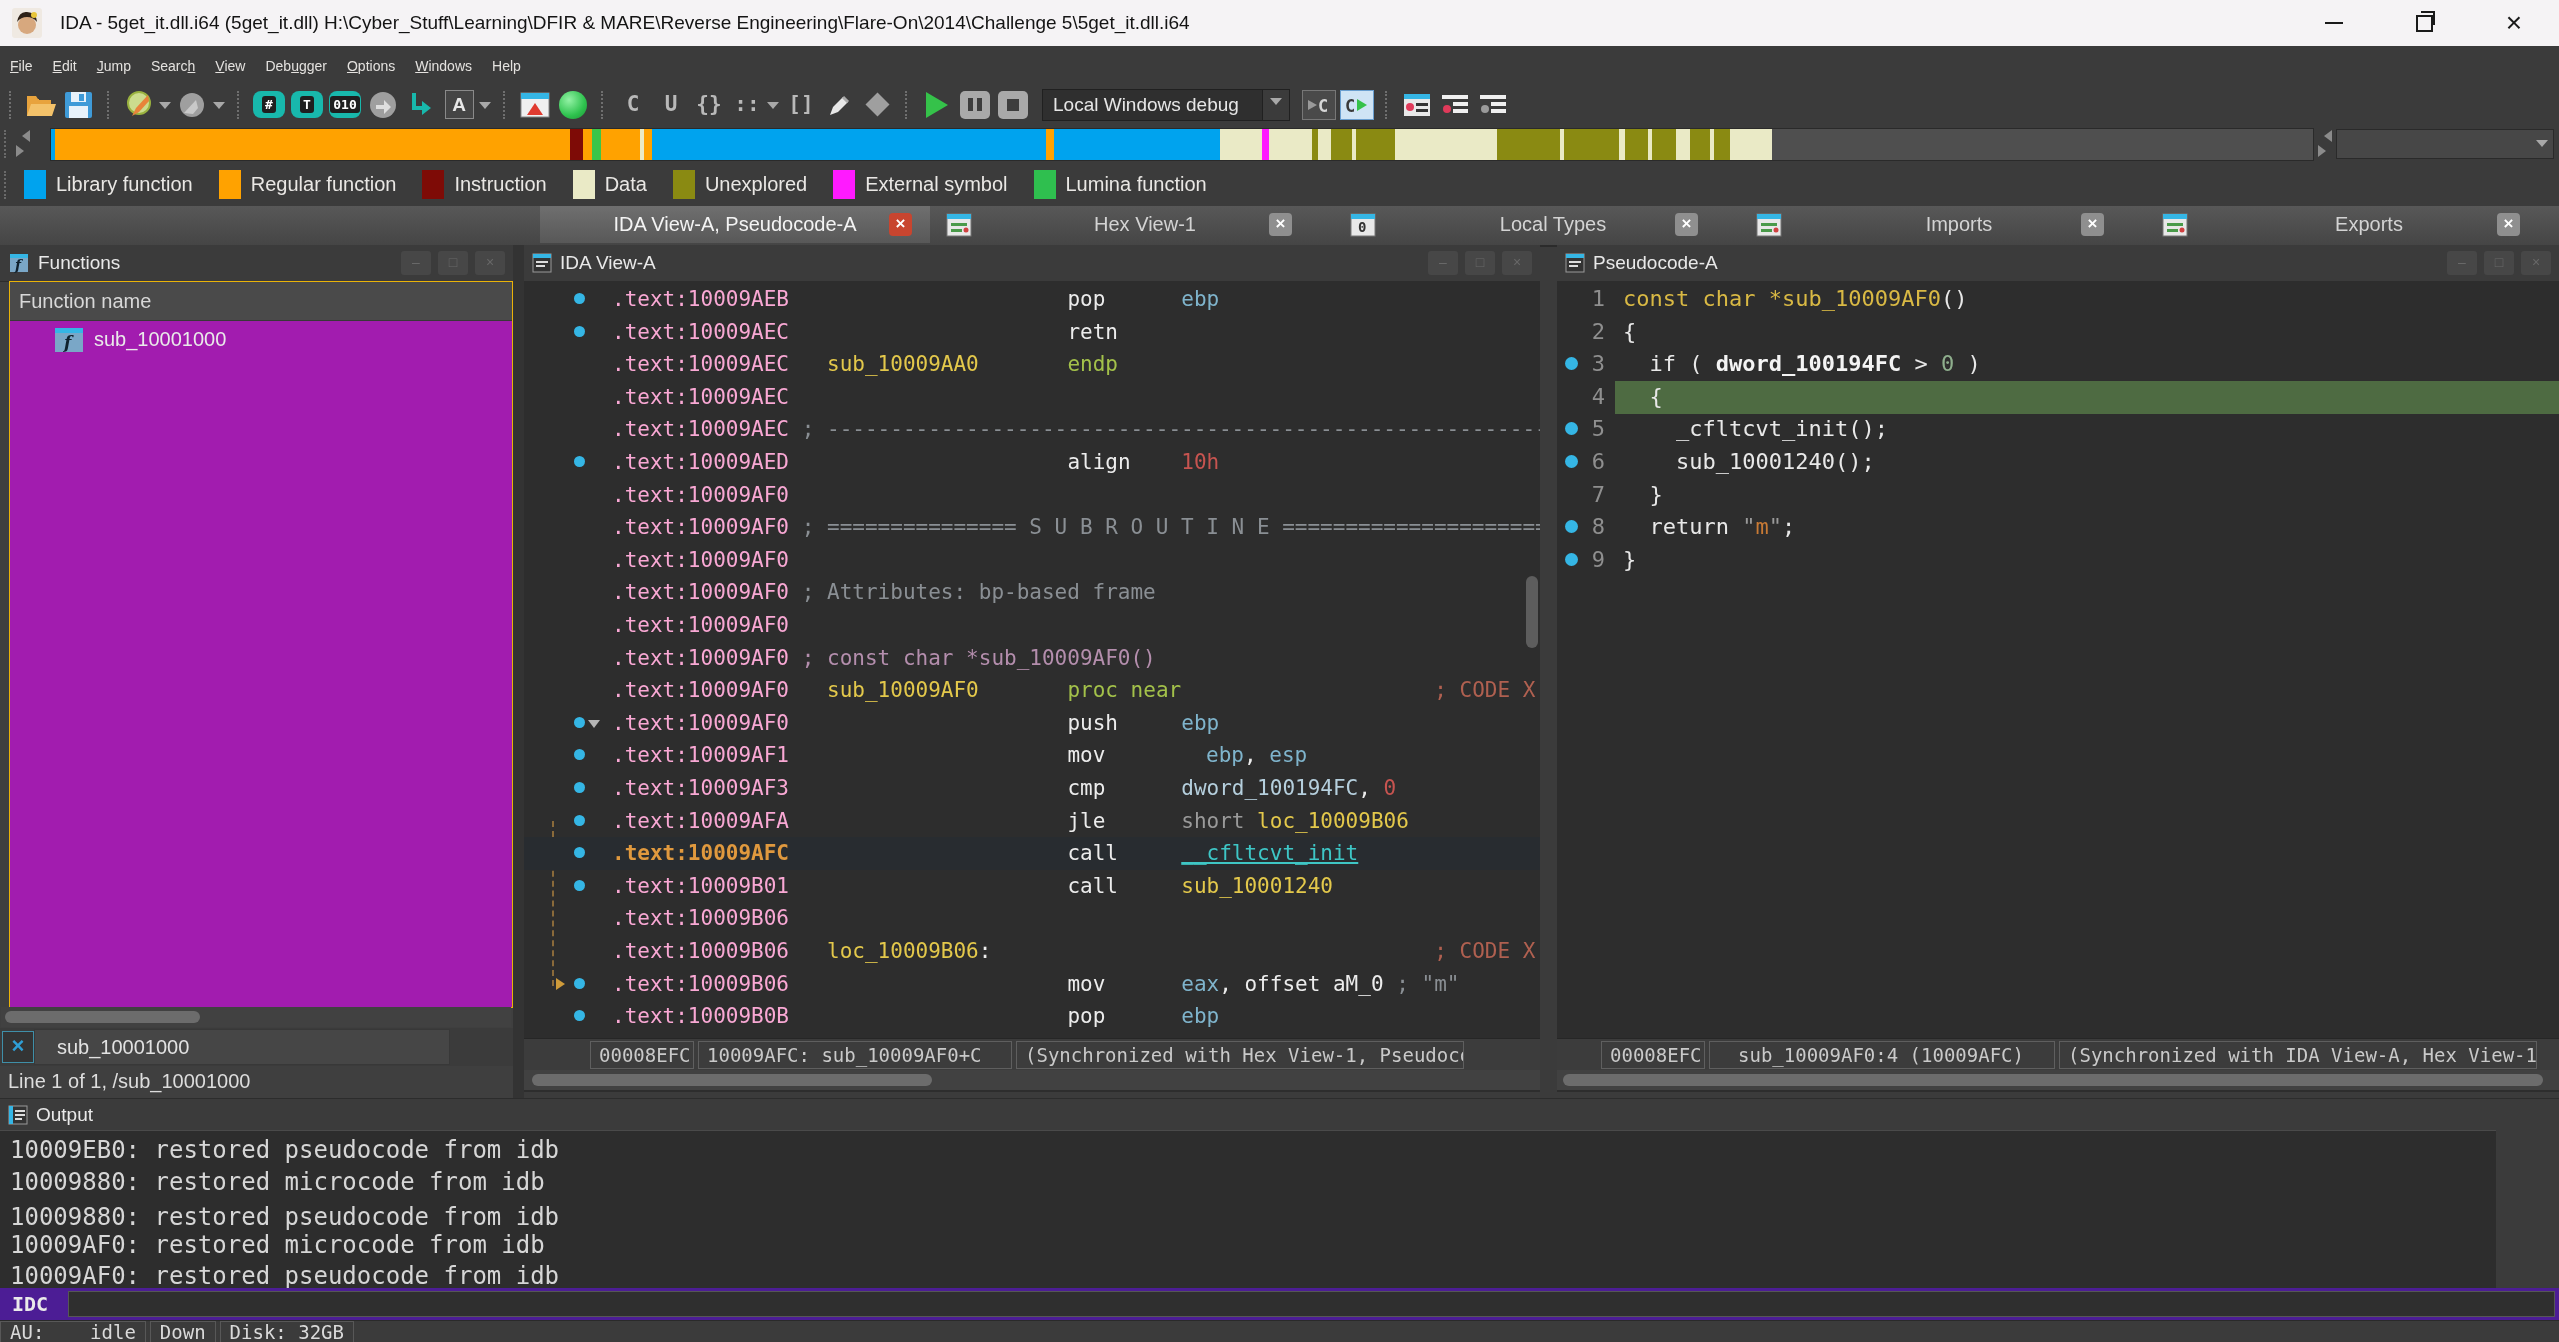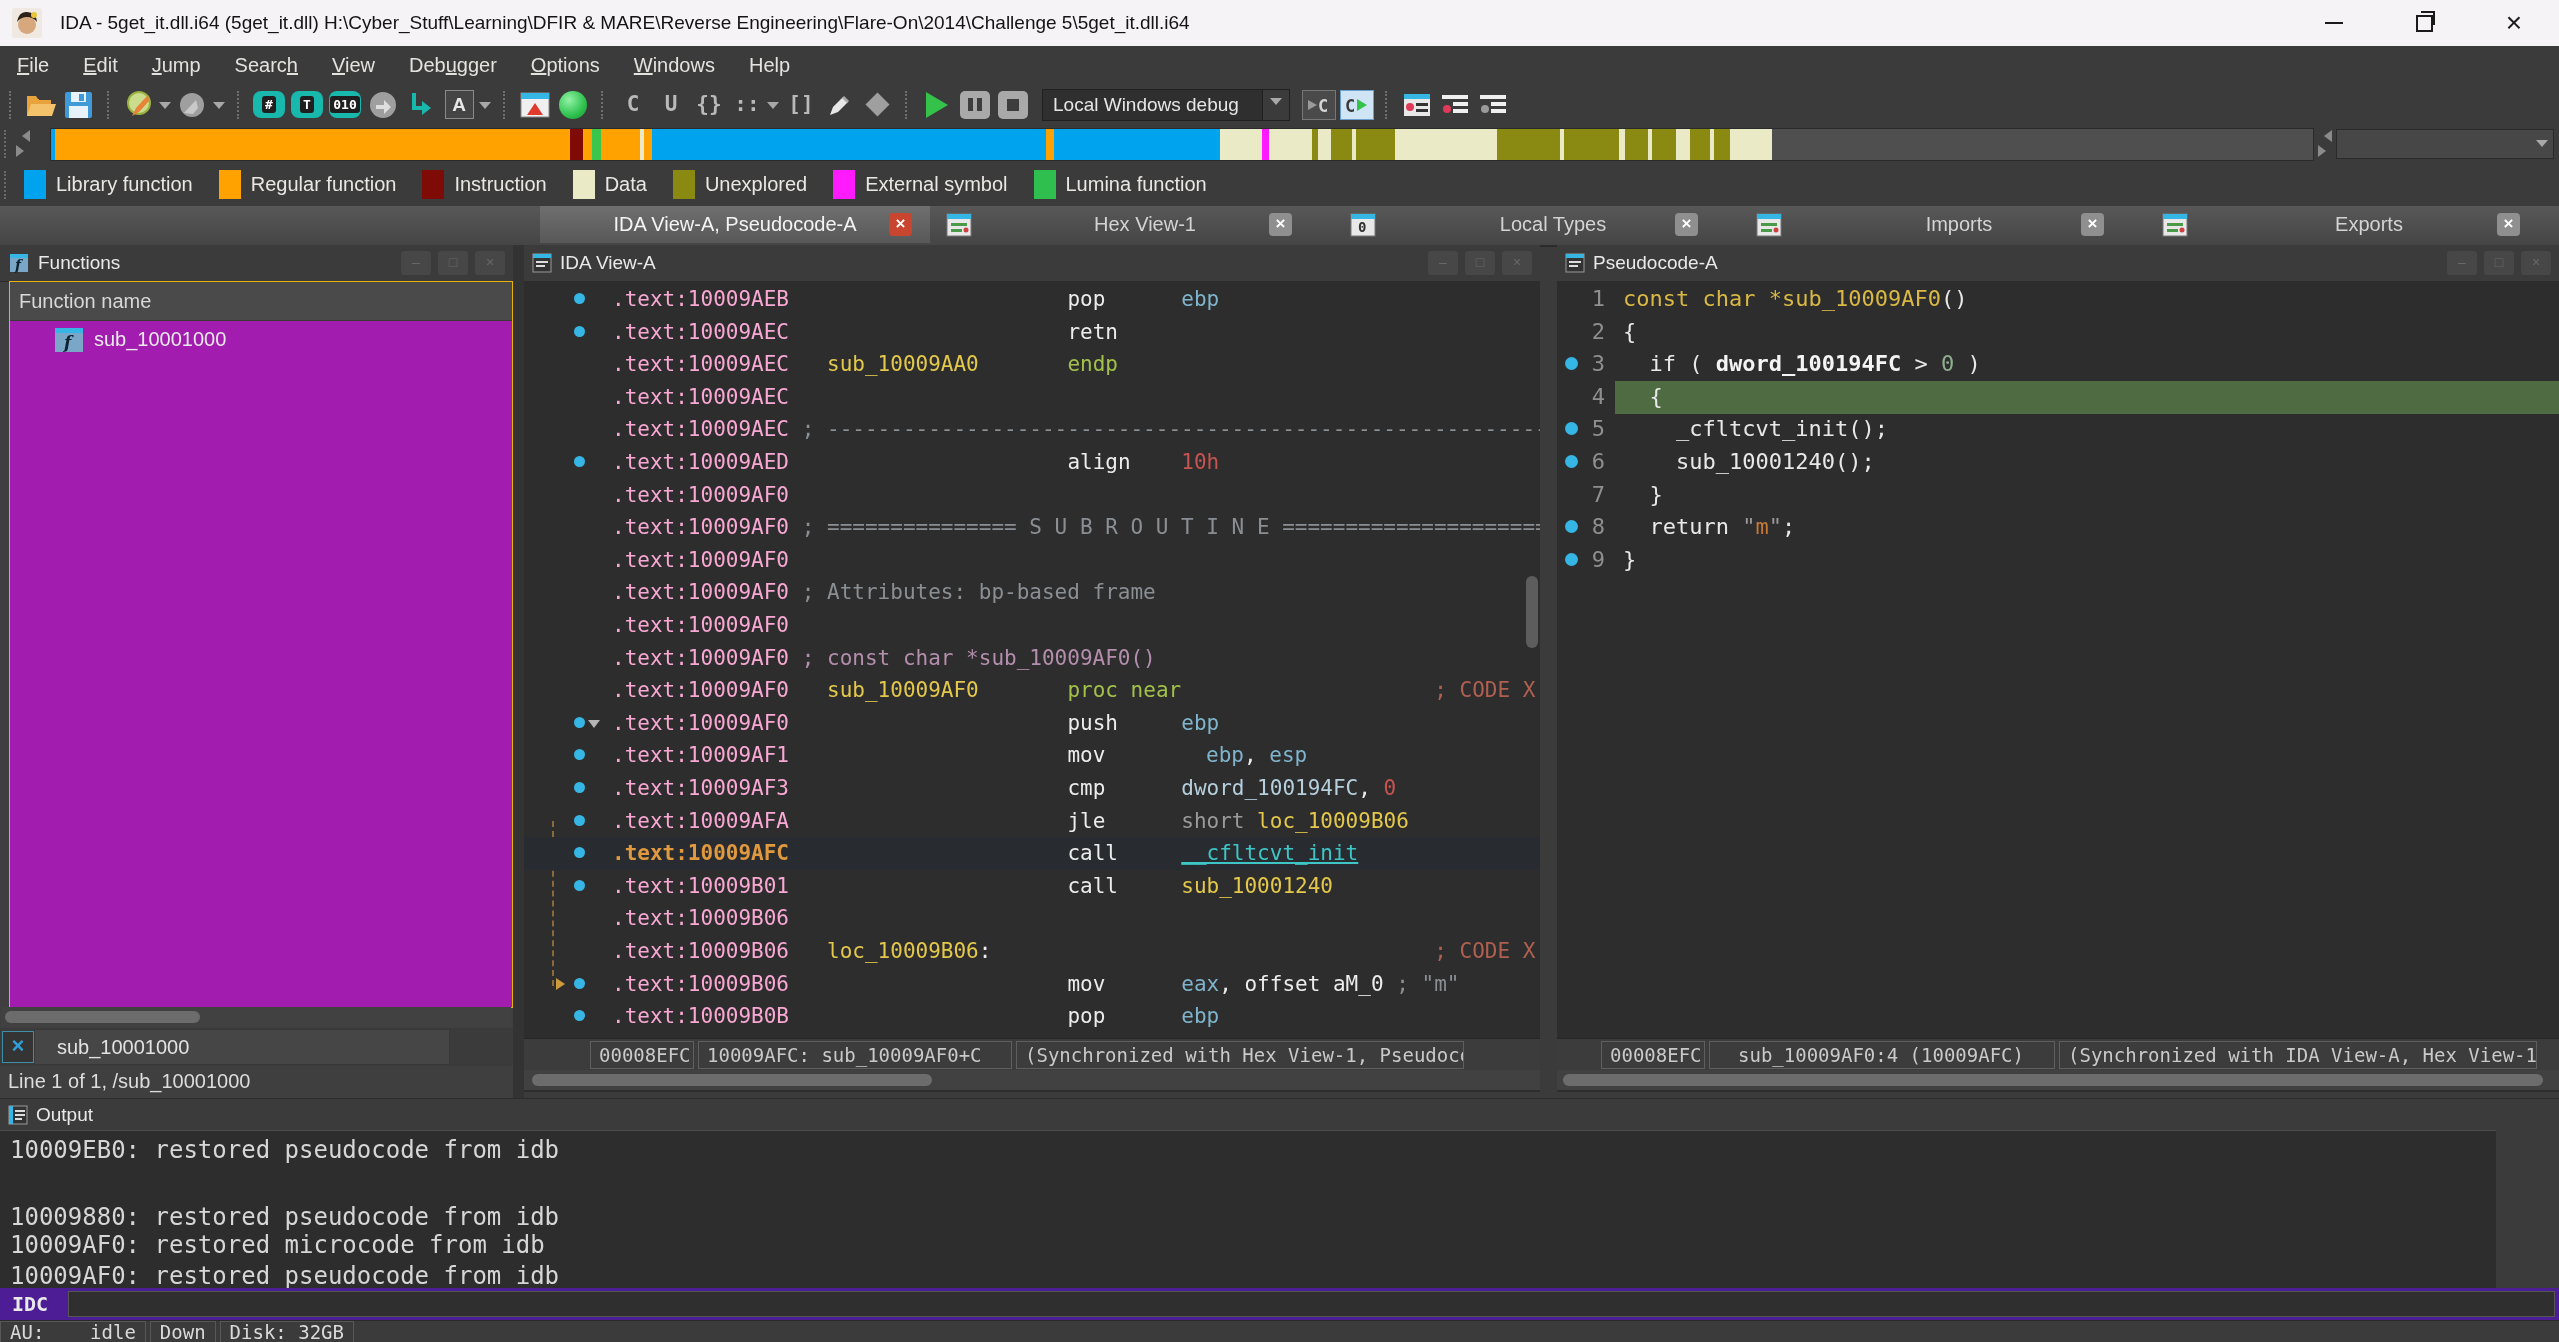--- a/index.html
+++ b/index.html
@@ -14,21 +14,21 @@
   #win-title{font-size:19px;white-space:nowrap;}
   #win-ctrls{margin-left:auto;display:flex;height:100%;}
   .wbtn{width:90px;height:100%;display:flex;align-items:center;justify-content:center;color:#1a1a1a;}
   .min-glyph{width:18px;height:2px;background:#1a1a1a;display:block;}
   .restore-glyph{width:13px;height:13px;border:2px solid #1a1a1a;position:relative;background:#f5f3f5;}
   .restore-glyph:before{content:"";position:absolute;left:3px;top:-6px;width:12px;height:12px;border:2px solid #1a1a1a;border-bottom:none;border-left:none;}
   .close-glyph{font-size:28px;line-height:28px;font-weight:400;}
 
   
   #menubar{left:0;top:46px;width:2559px;height:39px;display:flex;align-items:center;background:#3b3b3b;}
-  .menu-item{padding:0 17px;font-size:20px;color:#e4e2df;}
+  .menu-item{padding:0 10px;font-size:14px;color:#e4e2df;}
   .menu-item u{text-decoration:underline;}
 
   
   #toolbar{left:0;top:85px;width:2559px;height:39px;display:flex;align-items:center;background:#3b3b3b;}
   .tbh{width:2px;height:28px;border-left:2px dotted #9a9a9a;opacity:.55;margin:0 9px;}
   .tbb{height:34px;min-width:34px;display:flex;align-items:center;justify-content:center;margin:0 2px;}
   .ddarr{width:0;height:0;border:6px solid transparent;border-top:7px solid #a8a8a8;margin:7px 3px 0 1px;}
   .badge{width:32px;height:27px;background:#18b8ac;border-radius:8px;display:flex;align-items:center;justify-content:center;}
   .badge b{background:#1f1f1f;color:#fff;font:bold 13px/15px "DejaVu Sans Mono",monospace;padding:1px 3px;border-radius:3px;}
   .abox{width:27px;height:27px;background:#454545;border:1px solid #8a8a8a;color:#e8e8e8;
@@ -600,20 +600,21 @@
     <rect x="1" y="1" width="18" height="18" fill="#333" stroke="#9a9a9a"></rect>
       <rect x="1" y="1" width="4" height="18" fill="#35b6e5"></rect>
     <rect x="7" y="5" width="10" height="2" fill="#ddd"></rect>
       <rect x="7" y="9" width="10" height="2" fill="#ddd"></rect>
       <rect x="7" y="13" width="7" height="2" fill="#ddd"></rect>
   </svg>
   <span class="ptitle">Output</span>
 </div>
 <div id="outbody" class="abs">
     <div class="oline" style="top: 4px;">10009EB0: restored pseudocode from idb</div>
+    <div class="oline" style="top: 35.6px;">10009880: restored microcode from idb</div>
     <div class="oline" style="top: 71px;">10009880: restored pseudocode from idb</div>
     <div class="oline" style="top: 98.8px;">10009AF0: restored microcode from idb</div>
     <div class="oline" style="top: 130.4px;">10009AF0: restored pseudocode from idb</div>
   </div>
 <div id="idcrow" class="abs">
   <span id="idclabel">IDC</span>
   <div id="idcinput"></div>
 </div>
 
 <div id="statusbar" class="abs">

